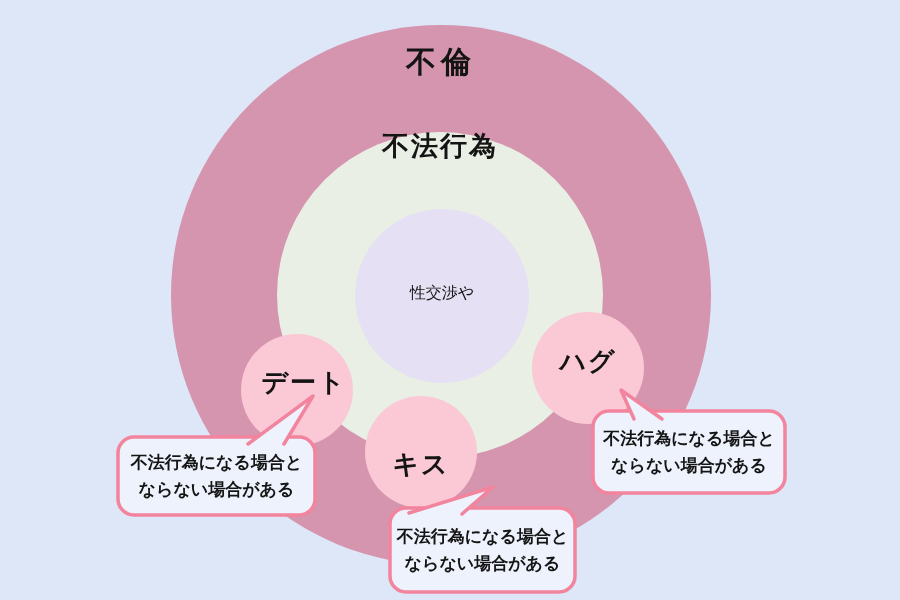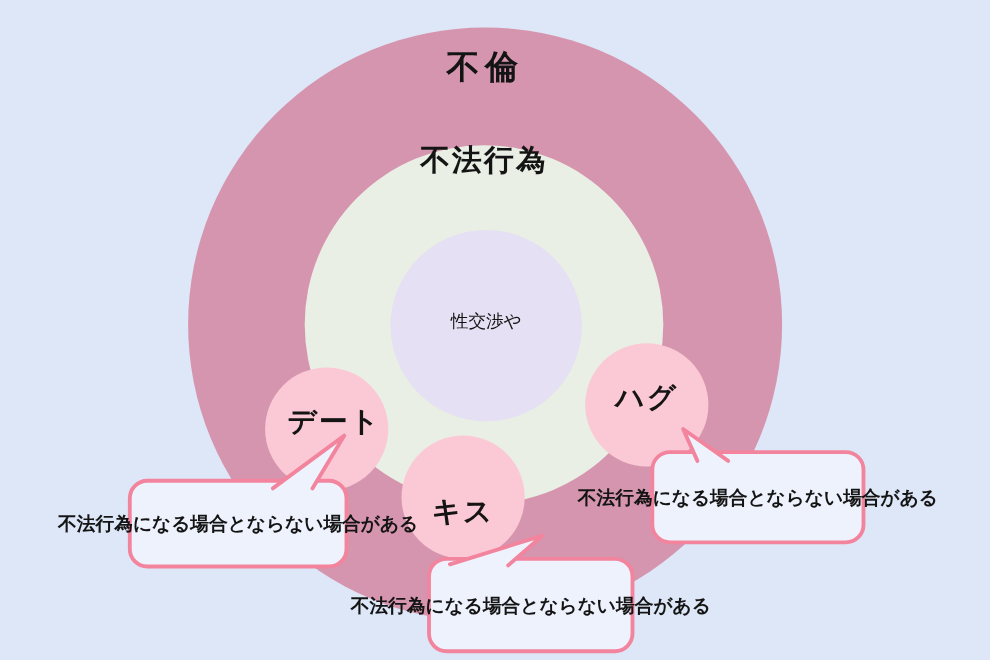--- a/index.html
+++ b/index.html
@@ -54,21 +54,21 @@
     line-height: 24px;
   }
   .satellite-label {
     font-size: 26px;
     font-weight: 600;
     letter-spacing: 2px;
   }
   .callout-text {
     position: absolute;
     display: flex;
-    flex-direction: row;
+    flex-direction: column;
     align-items: center;
     justify-content: center;
     color: #141414;
     font-size: 17px;
     font-weight: 700;
     line-height: 27px;
     text-align: center;
     white-space: nowrap;
   }
 </style>

